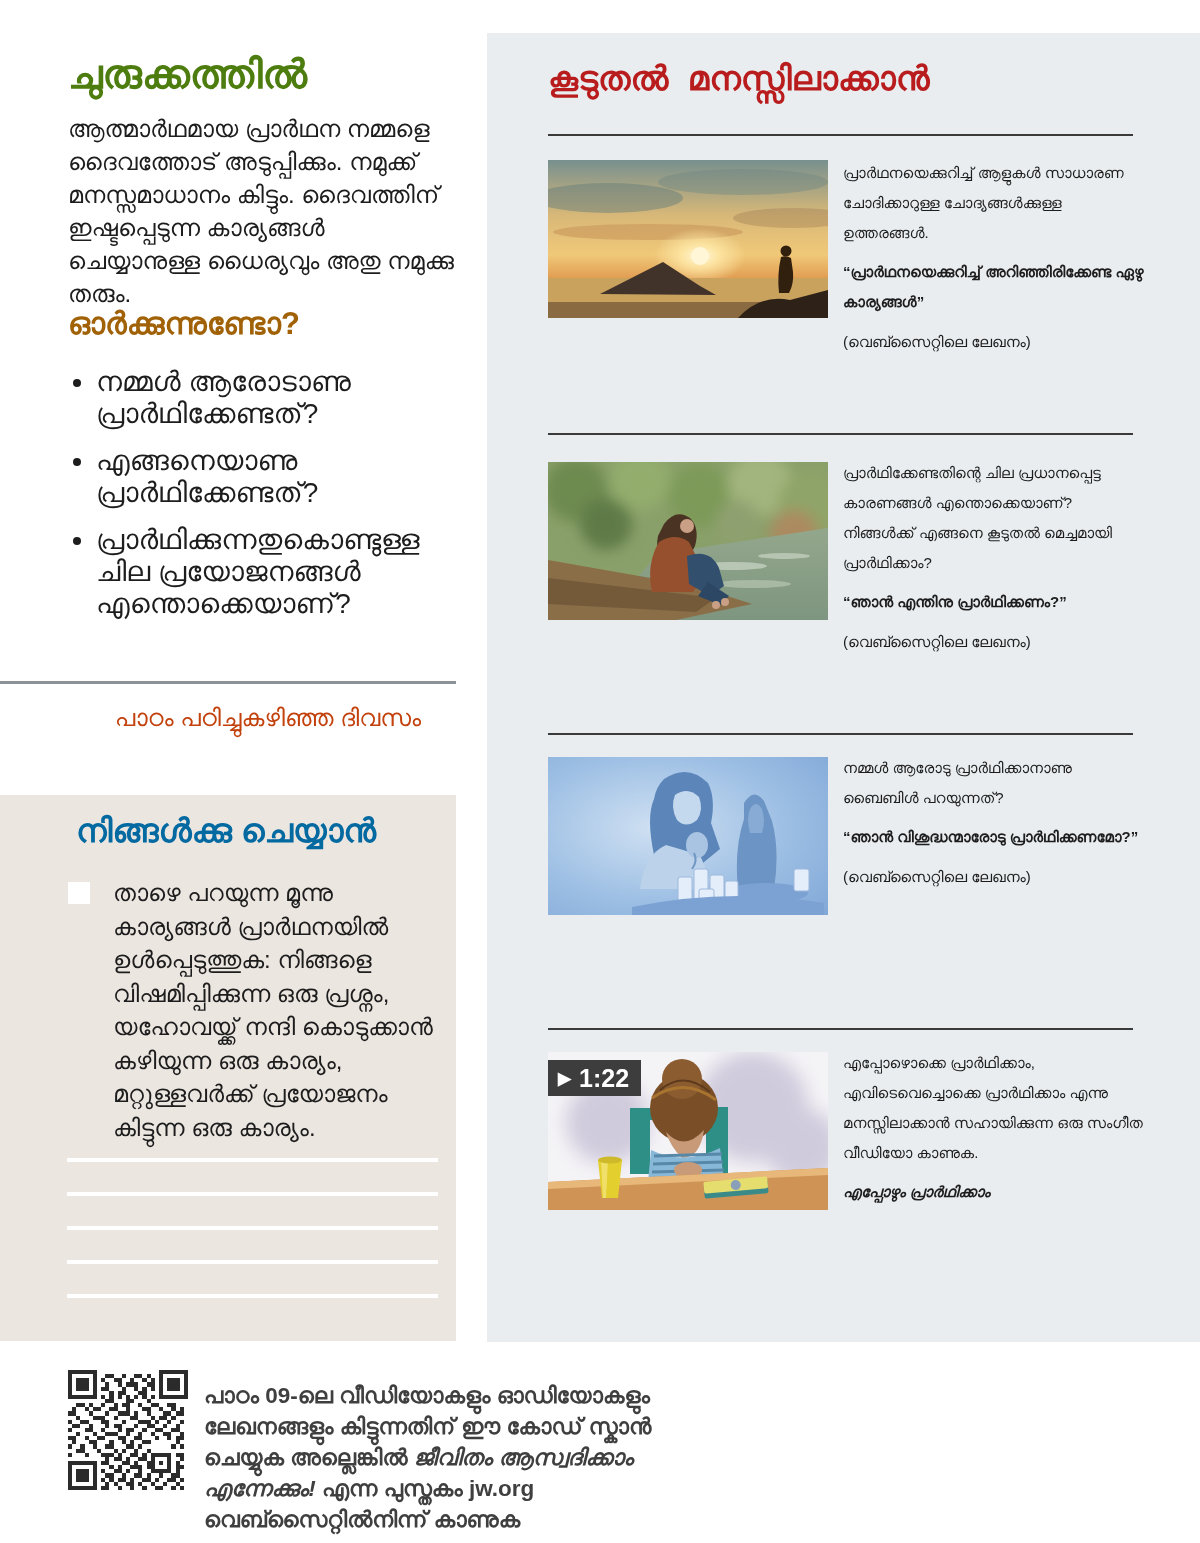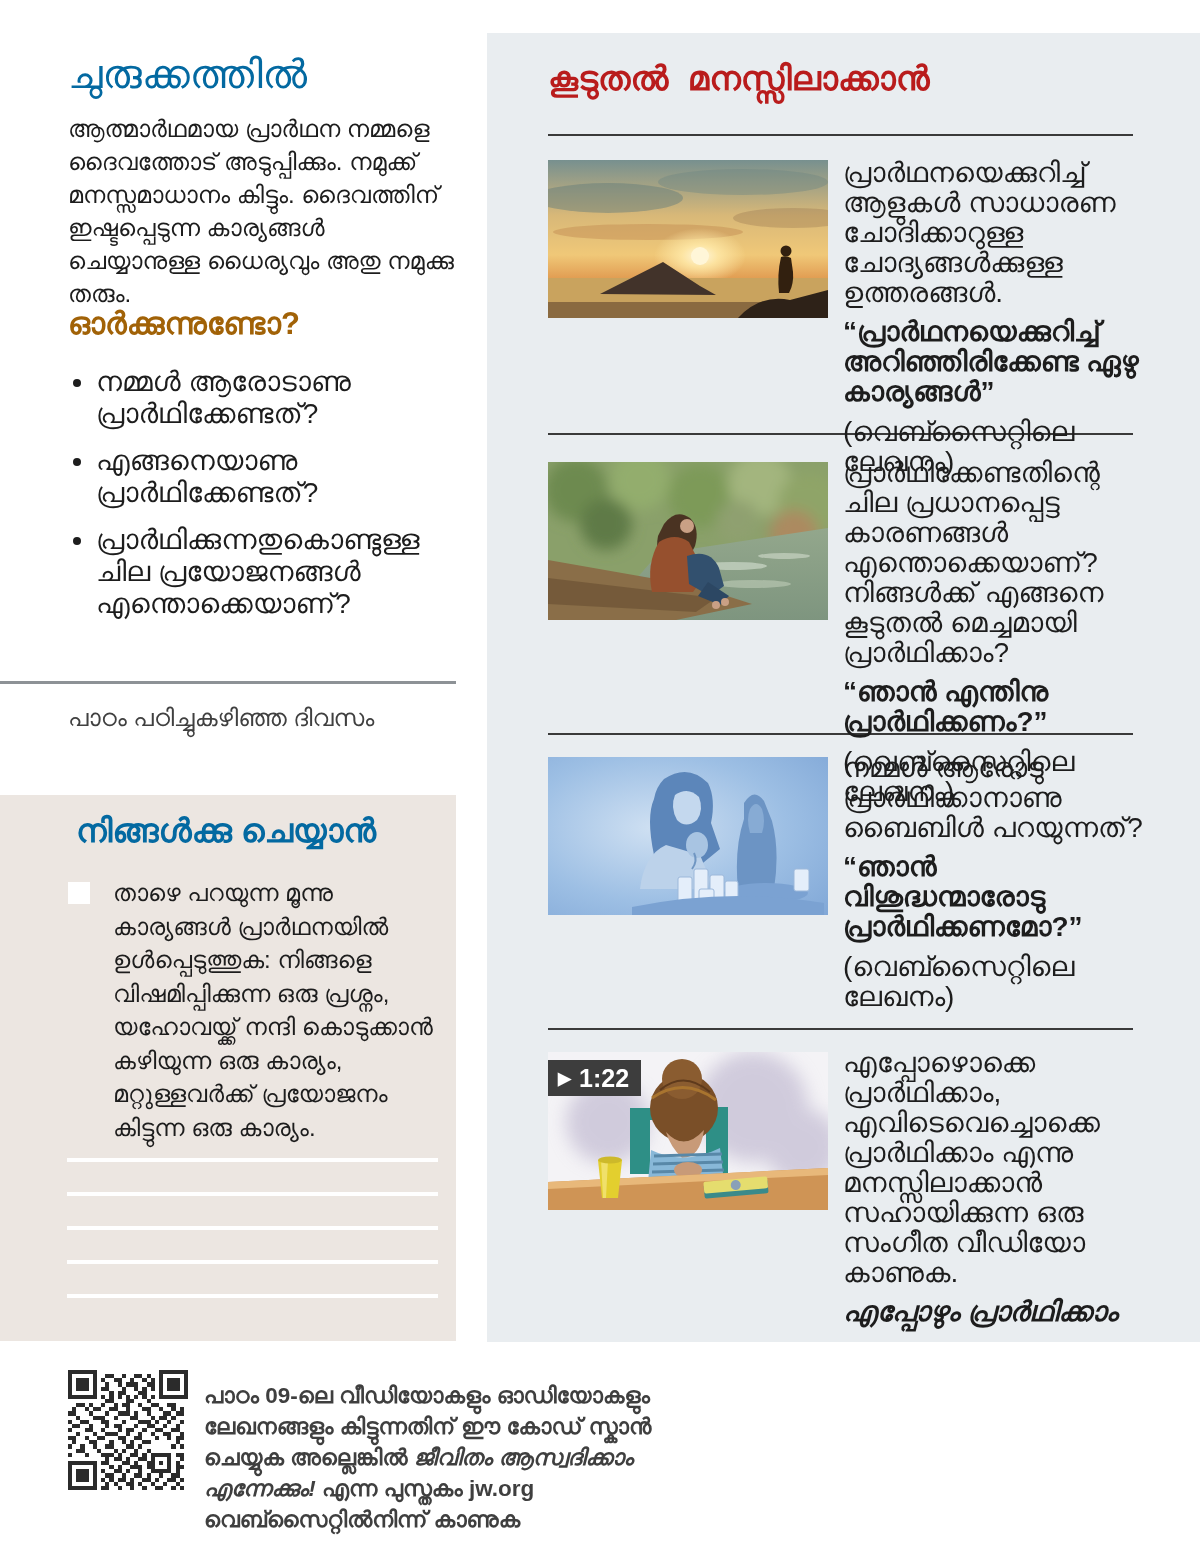--- a/index.html
+++ b/index.html
@@ -1,27 +1,27 @@
 <!DOCTYPE html>
 <html><head>
 <meta charset="utf-8">
 <style>
   html,body{margin:0;padding:0;background:#ffffff;}
   .page{position:relative;width:1200px;height:1543px;background:#ffffff;overflow:hidden;
         font-family:"Liberation Sans",sans-serif;color:#1d1d1d;}
   .abs{position:absolute;}
 
   
-  .summary-title{left:68px;top:52px;width:400px;font-size:40px;font-weight:normal;color:#0369a1;}
+  .summary-title{left:68px;top:52px;width:400px;font-size:40px;font-weight:bold;color:#4d7c0f;}
   .summary-text{left:68px;top:112px;width:392px;font-size:24px;line-height:33px;}
   .recall-title{left:68px;top:306px;width:400px;font-size:31px;font-weight:bold;color:#a16207;}
   .recall-list{left:68px;top:366px;width:380px;margin:0;padding:0 0 0 28px;font-size:28px;line-height:32px;}
   .recall-list li{margin-bottom:15px;}
   .date-rule{left:0;top:681px;width:456px;height:3px;background:#8d9296;}
-  .date-label{left:68px;top:702px;width:400px;font-size:24px;line-height:32px;color:#404040;}
+  .date-label{left:68px;top:702px;width:400px;font-size:24px;line-height:32px;color:#c2410c;text-align:center;}
 
   
   .todo-box{left:0;top:795px;width:456px;height:546px;background:#ece6e1;}
   .todo-title{left:76px;top:812px;width:380px;font-size:33px;font-weight:bold;color:#0369a1;}
   .todo-row1{left:68px;top:876px;}
   .todo-row2{left:68px;top:1108px;}
   .todo-checkbox{position:absolute;left:0;top:6px;width:22px;height:22px;background:#ffffff;}
   .todo-text{position:absolute;left:45px;top:0;width:335px;font-size:24px;line-height:33.5px;}
   .todo-row{position:absolute;width:392px;height:40px;}
   .write-line{left:67px;width:371px;height:4px;background:#ffffff;}
@@ -34,21 +34,21 @@
   .footer-text em{font-style:italic;}
 
   
   .right-panel{left:487px;top:33px;width:713px;height:1309px;background:#e9edf0;}
   .learn-title{position:absolute;left:61px;top:26px;width:620px;font-size:34px;font-weight:bold;
                color:#b91c1c;word-spacing:10px;}
   .rule{position:absolute;left:61px;width:585px;height:2px;background:#3a3a3a;}
   .r0{top:101px}.r1{top:400px}.r2{top:700px}.r3{top:995px}
   .thumb{position:absolute;left:61px;width:280px;height:158px;overflow:hidden;}
   .t1{top:127px}.t2{top:429px}.t3{top:724px}.t4{top:1019px}
-  .sec-text{position:absolute;left:356px;width:302px;font-size:28px;line-height:30px;}
+  .sec-text{position:absolute;left:356px;width:302px;font-size:15px;line-height:30px;}
   .x1{top:125px}.x2{top:425px}.x3{top:720px}.x4{top:1015px}
   .sec-title{font-weight:bold;margin-top:9px;}
   .sec-title.italic{font-style:italic;}
   .sec-note{margin-top:10px;}
   .video-badge{position:absolute;left:61px;top:1027px;height:36px;padding:0 12px 0 10px;
                background:#3d3d3d;color:#ffffff;display:flex;align-items:center;gap:8px;
                font-size:25px;font-weight:bold;}
   .play-glyph{font-size:17px;line-height:1;}
   svg{display:block;}
 </style>

